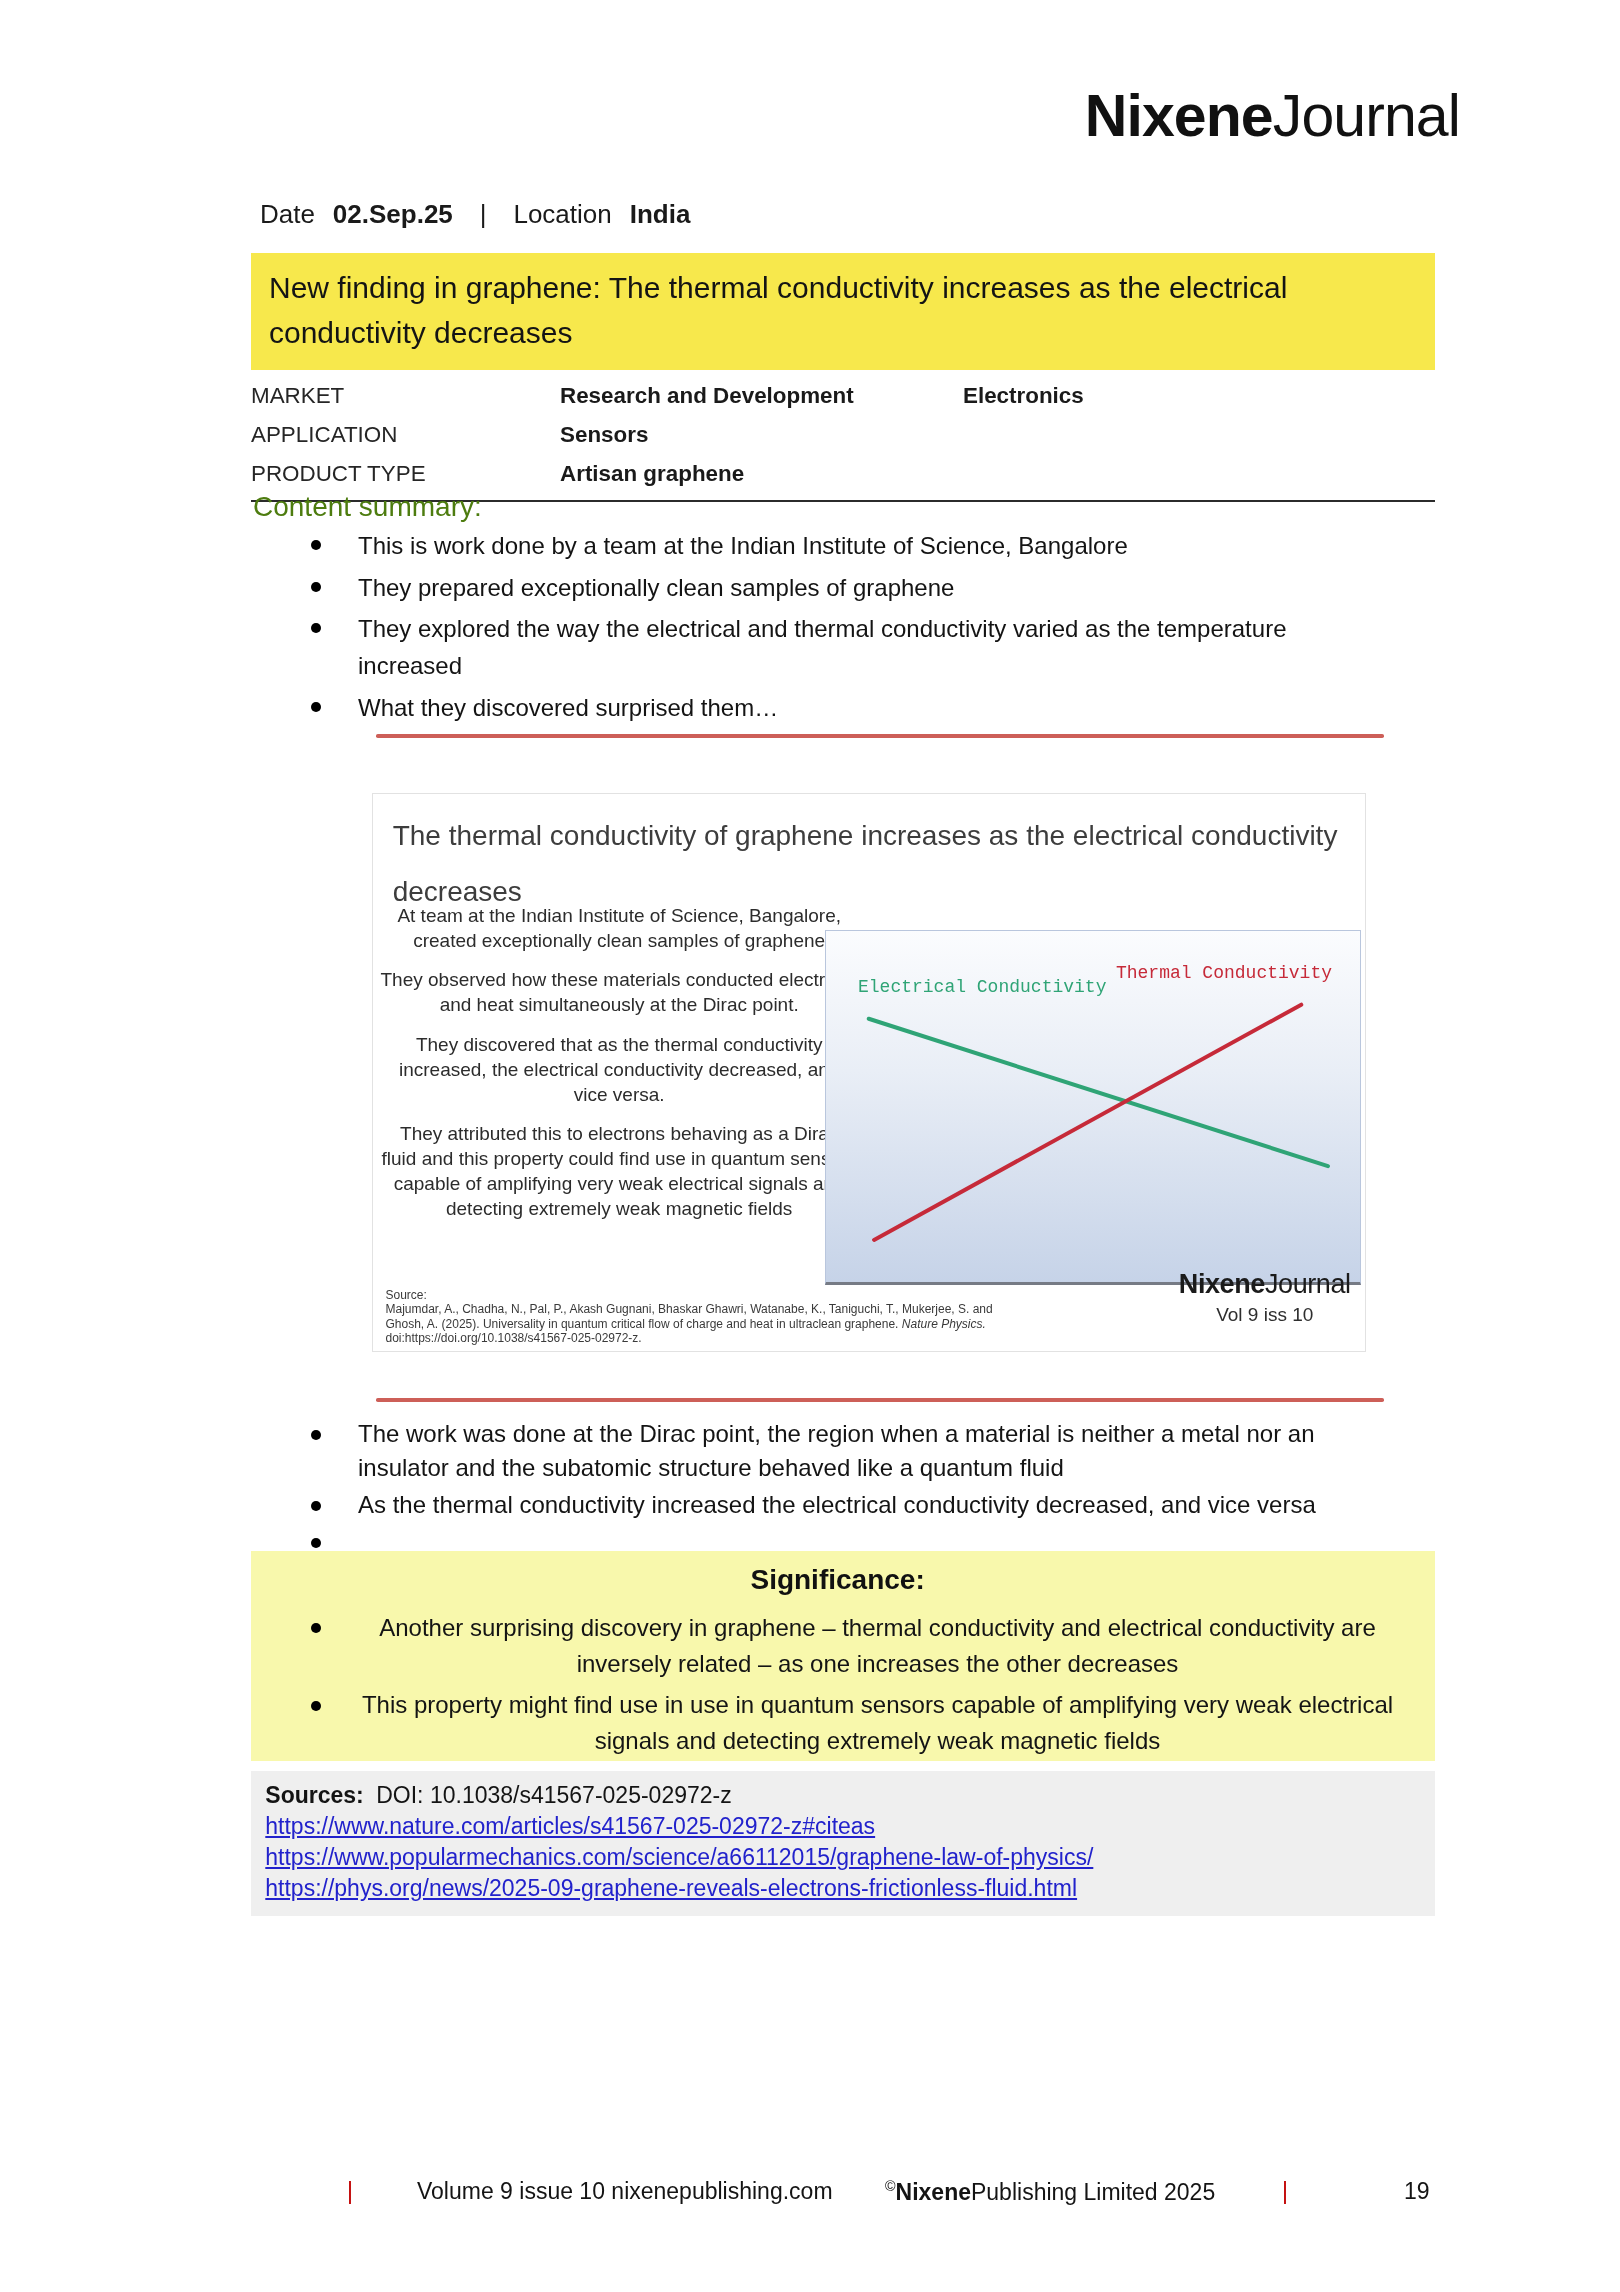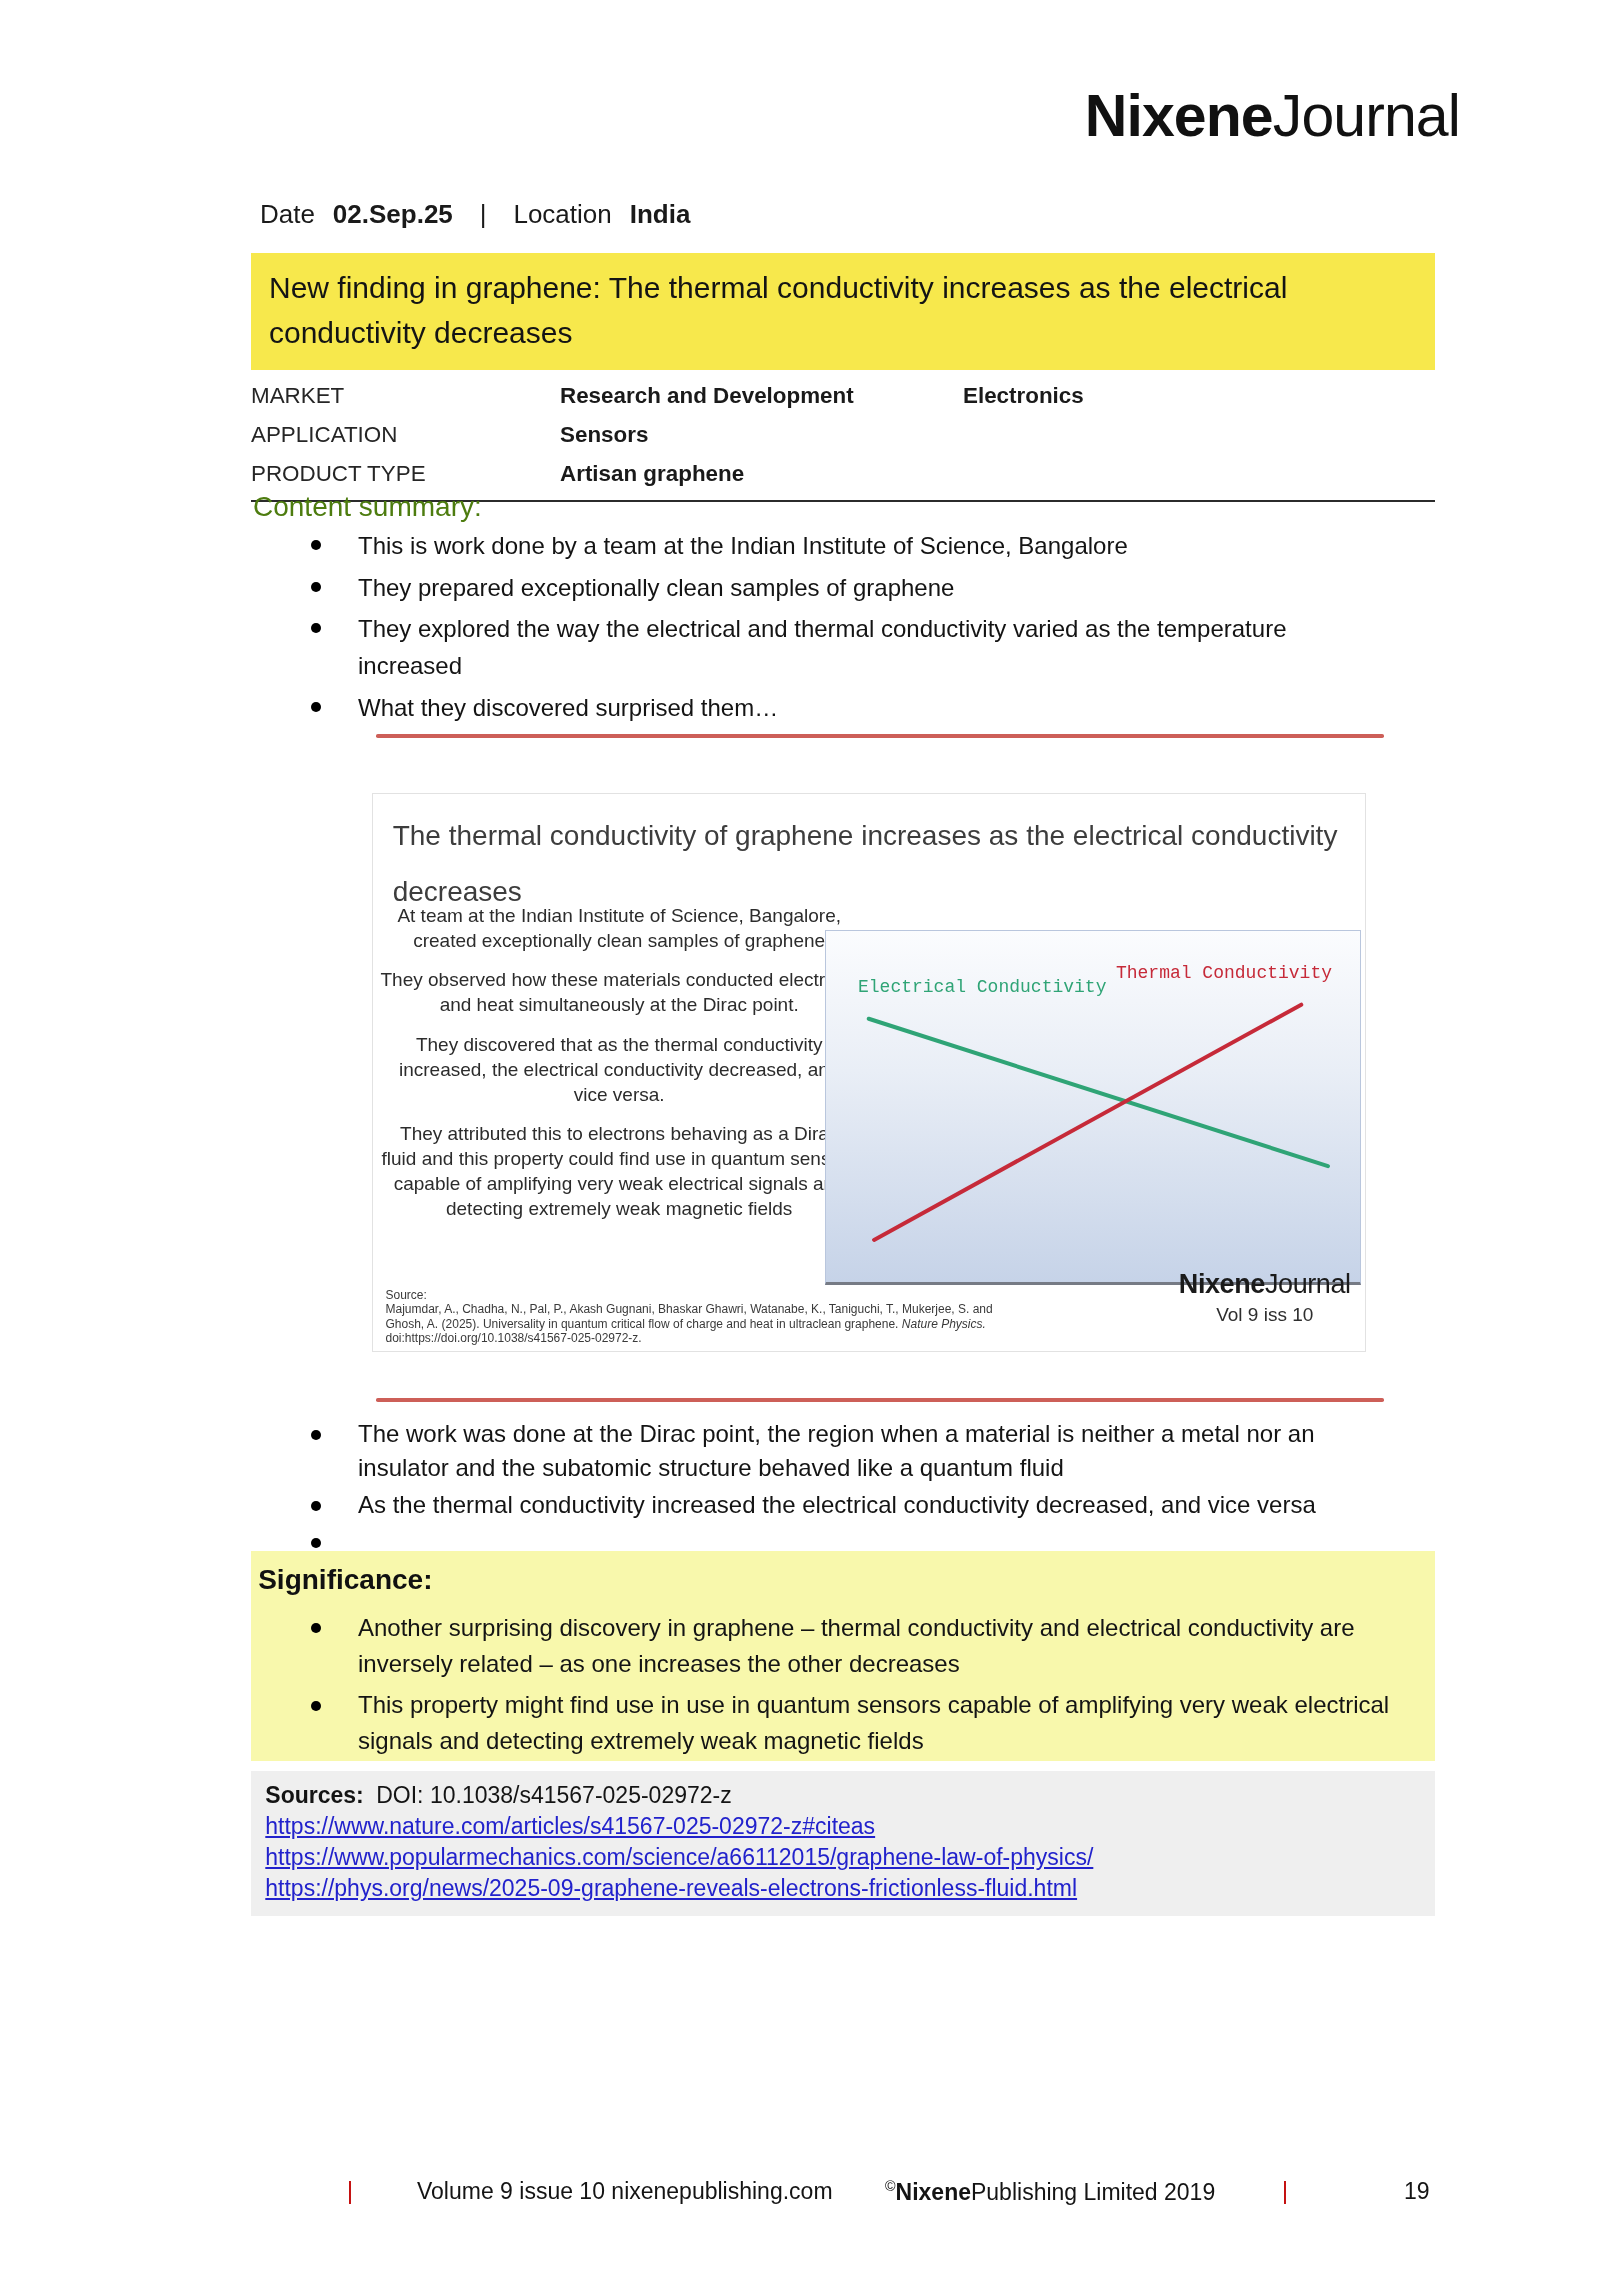--- a/index.html
+++ b/index.html
@@ -60,21 +60,21 @@
   
   .chart{position:absolute;left:452px;top:136px;width:536px;height:355px;box-sizing:border-box;
     background:linear-gradient(180deg,#fbfcfe 0%,#e9eef6 40%,#c6d3e8 100%);
     border:0.9px solid #b9c6dd;border-bottom:3.6px solid #767b85;font-family:Liberation Mono, monospace;}
   .chart svg{position:absolute;inset:0;width:100%;height:100%;}
   .chart-label{position:absolute;font-size:18px;font-weight:500;white-space:nowrap;}
   #chart-label-0{left:32px;top:46px;}
   #chart-label-1{right:28px;top:32px;}
 
   
-  .significance{position:absolute;left:251px;top:1551px;width:1184px;height:210px;background:#f8f8ac;box-sizing:border-box;padding:12.5px 18px 0 7.2px;}
+  .significance{position:absolute;left:251px;top:1551px;width:1184px;height:210px;background:#f8f8ac;box-sizing:border-box;padding:12.5px 18px 0 7.2px;text-align:center;}
   .significance h2{margin:0;font-size:28px;font-weight:700;color:#111;}
   #significance-bullets{left:107px;top:59px;width:1039px;}
   #significance-bullets li{line-height:36px;margin-bottom:5.4px;}
 
   
   .sources-block{position:absolute;left:251px;top:1771px;width:1184px;height:145px;background:#efefef;
     box-sizing:border-box;padding:9px 14.3px;font-size:23px;line-height:31px;color:#141414;}
   .sources-block .src-label{font-weight:700;margin-right:12.5px;}
   .sources-block a{color:#2222cc;text-decoration:underline;display:inline-block;}
   .sources-block .src-line{white-space:nowrap;}
@@ -193,19 +193,19 @@
       <span class="src-label">Sources:</span><span>DOI: 10.1038/s41567-025-02972-z</span>
     </div>
     <div class="src-line"><a href="#">https://www.nature.com/articles/s41567-025-02972-z#citeas</a></div>
     <div class="src-line"><a href="#">https://www.popularmechanics.com/science/a66112015/graphene-law-of-physics/</a></div>
     <div class="src-line"><a href="#">https://phys.org/news/2025-09-graphene-reveals-electrons-frictionless-fluid.html</a></div>
   </div>
 
   <div class="footer">
     <span class="fpipe" id="fpipe1">|</span>
     <span class="fleft">Volume 9 issue 10 nixenepublishing.com</span>
-    <span class="fcopy"><sup>©</sup><span class="logo-bold">Nixene</span><span>Publishing Limited 2019</span></span>
+    <span class="fcopy"><sup>©</sup><span class="logo-bold">Nixene</span><span>Publishing Limited 2025</span></span>
     <span class="fpipe" id="fpipe2">|</span>
     <span class="fpage">19</span>
   </div>
 
 </div>
 
 
 </body></html>

